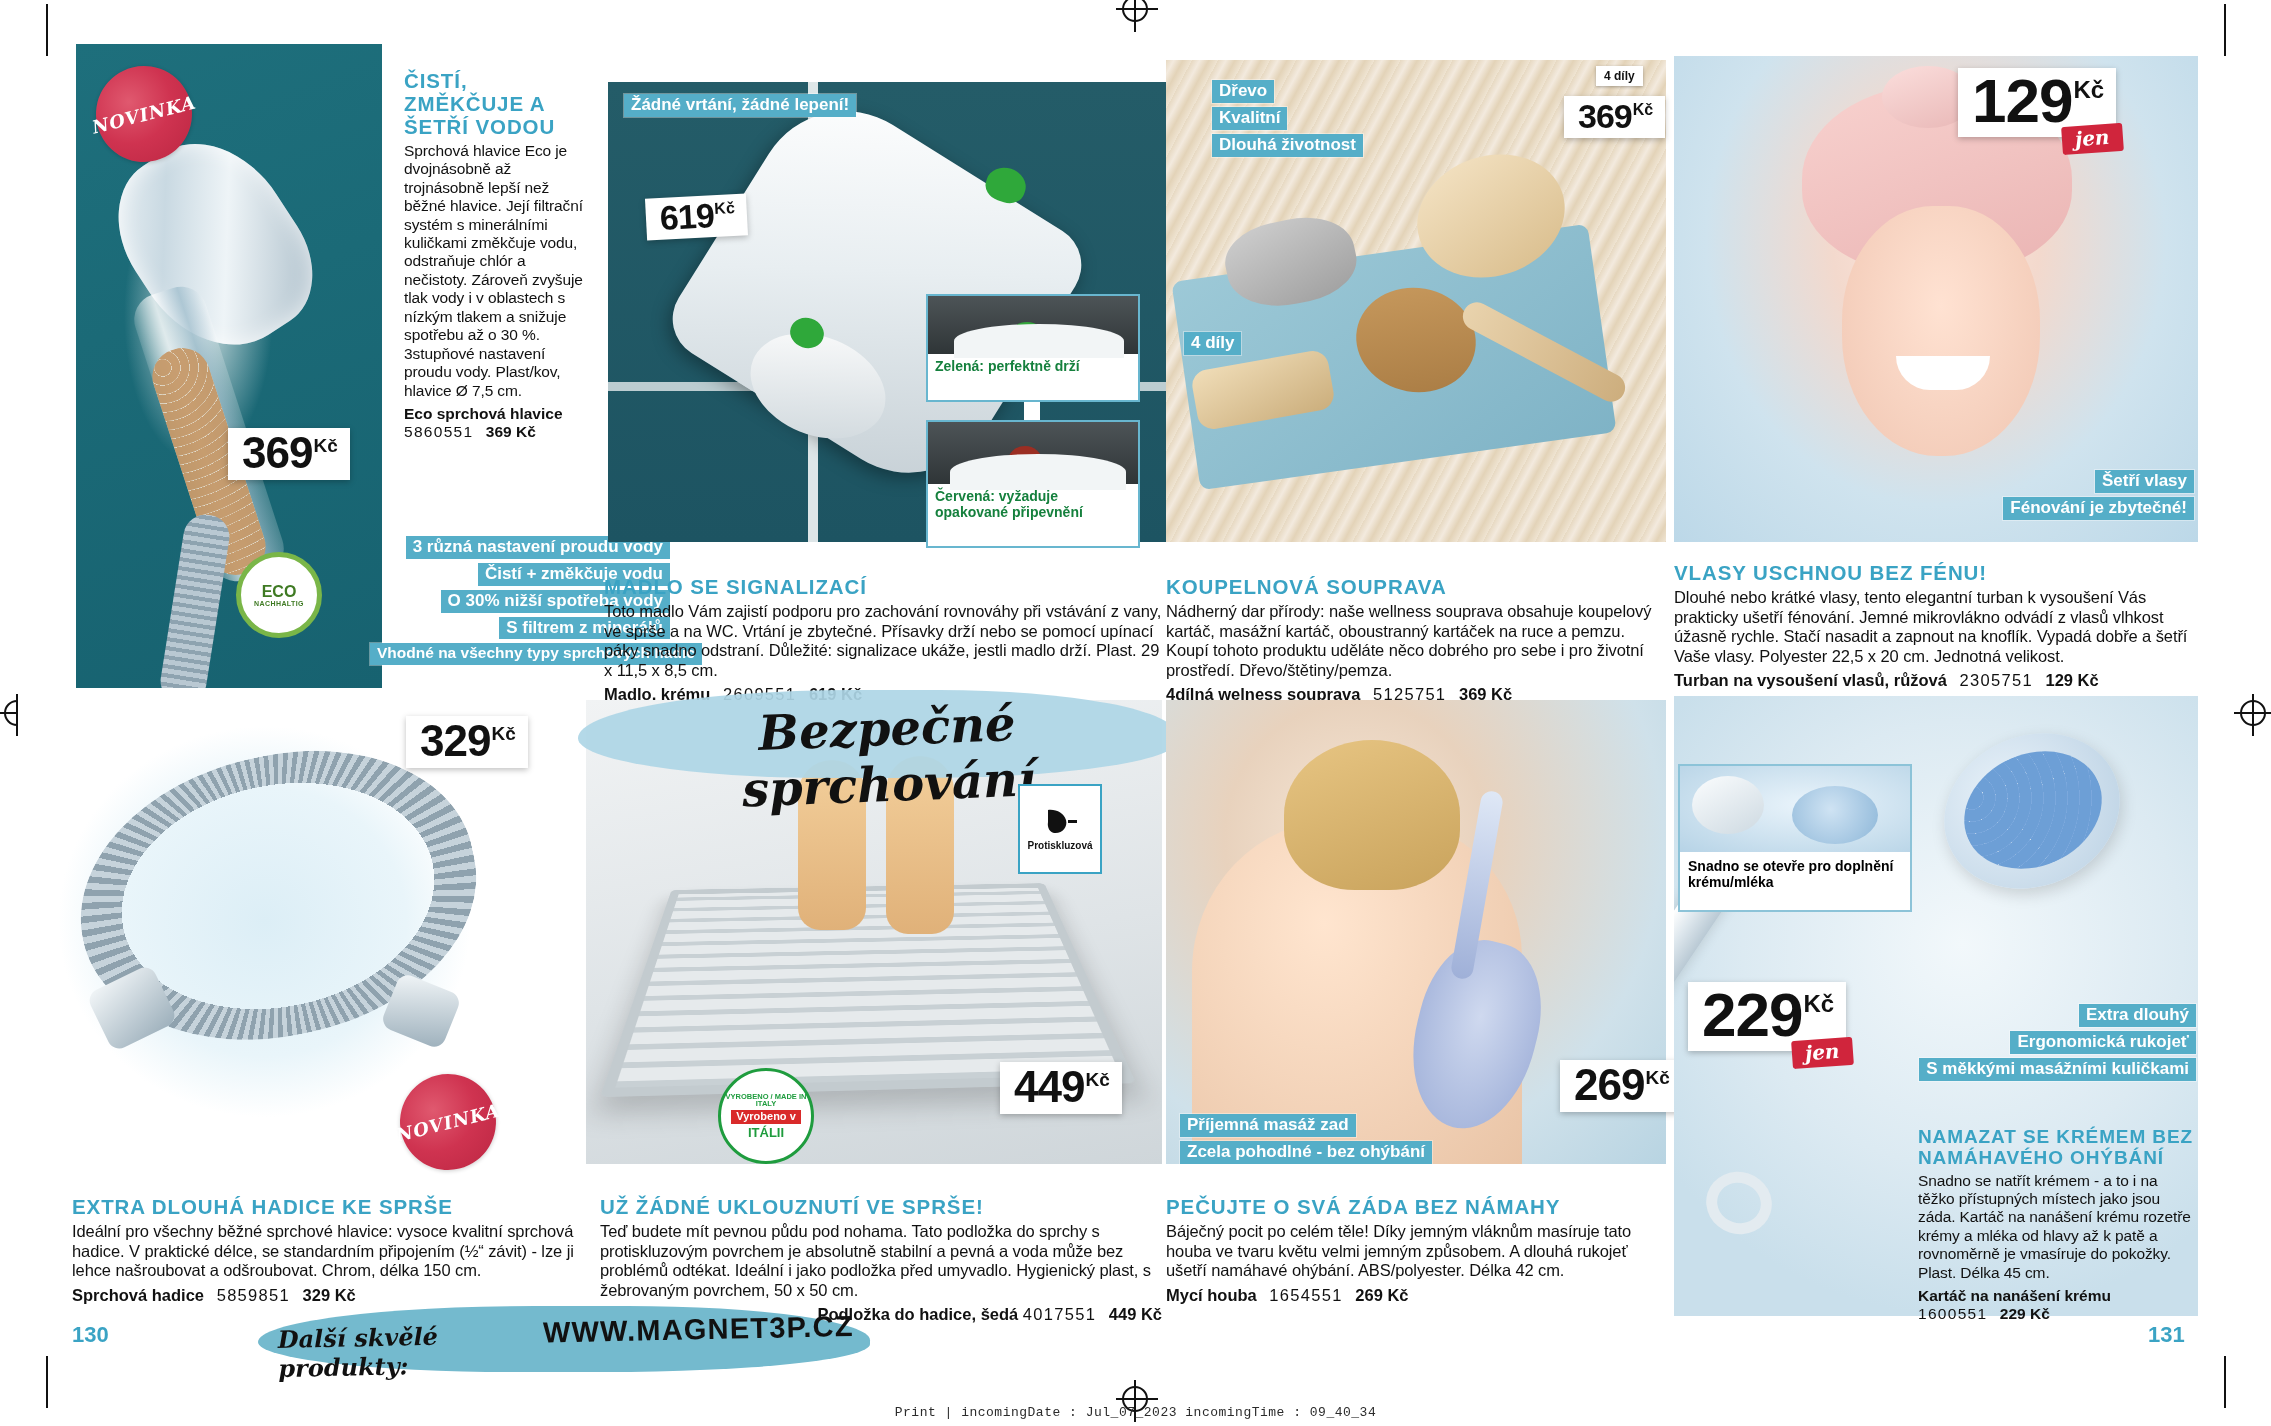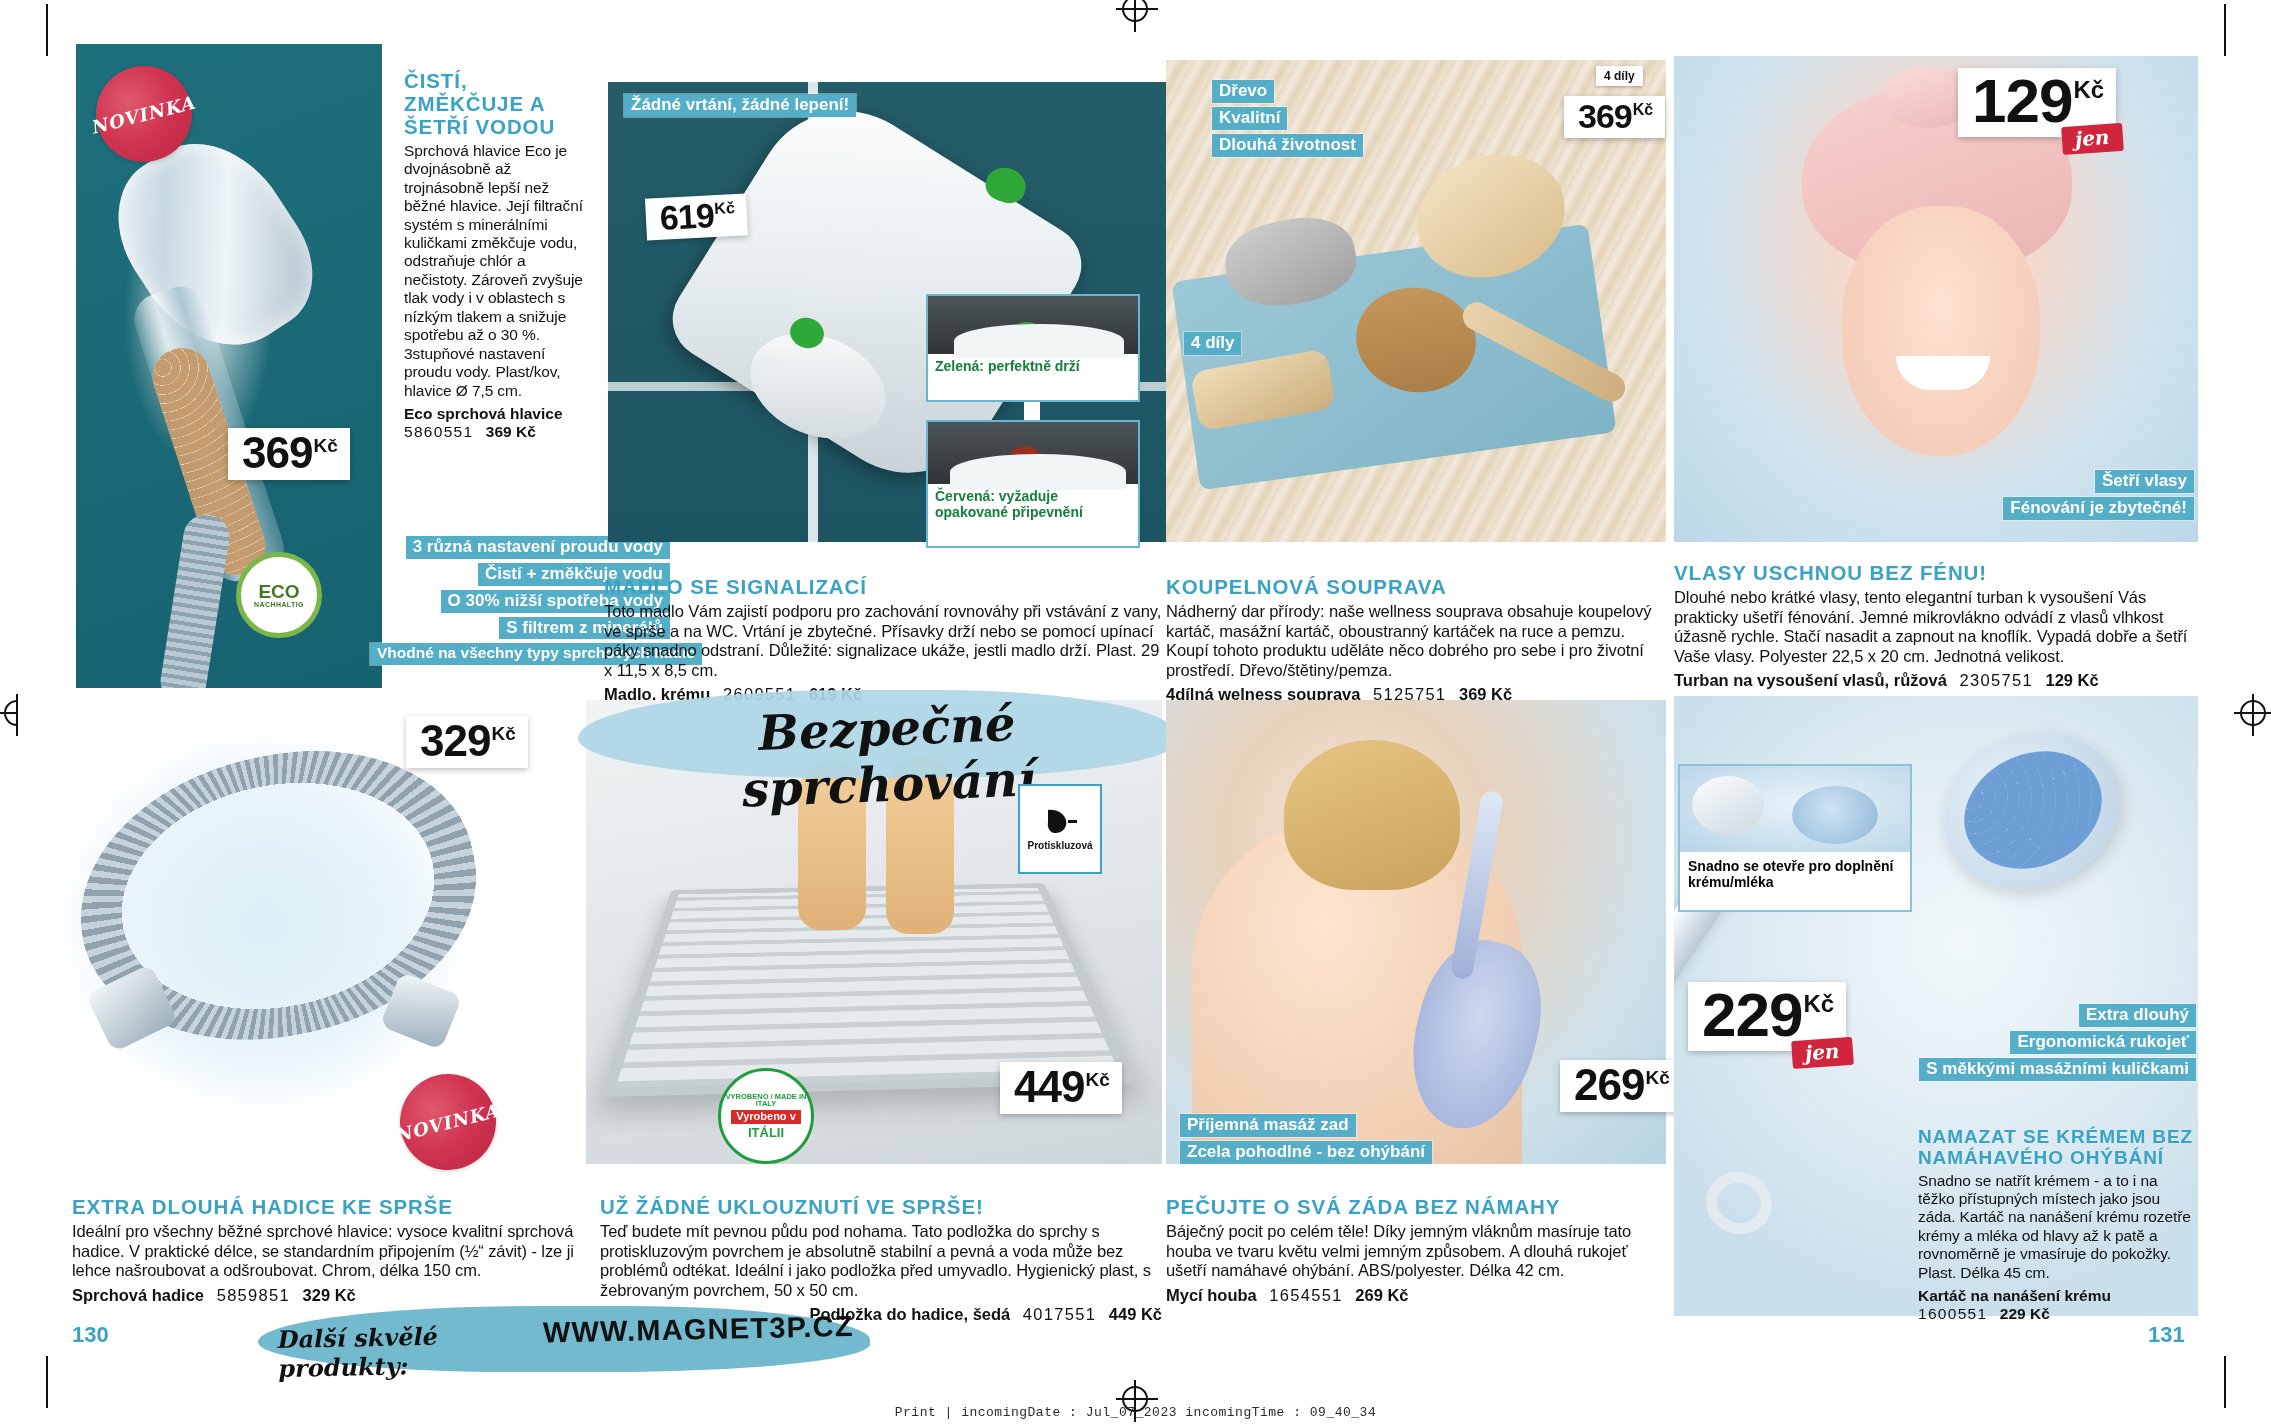--- a/index.html
+++ b/index.html
@@ -160,21 +160,21 @@
     border-radius:22px; transform:rotate(9deg);
   }
 
   
   .eco{
     position:absolute; width:86px; height:86px; border-radius:50%;
     background:#ffffff; border:5px solid #7ab648;
     display:flex; flex-direction:column; align-items:center; justify-content:center;
     color:#3f7a23; font-weight:bold;
   }
-  .eco .lf{ font-size:19px; line-height:1; }
+  .eco .lf{ font-size:16px; line-height:1; }
   .eco .sm{ font-size:7px; letter-spacing:.4px; }
 
   
   .italy{
     position:absolute; width:96px; height:96px; border-radius:50%;
     background:#fff; border:3px solid #1f9c3e;
     display:flex; flex-direction:column; align-items:center; justify-content:center;
     text-align:center; line-height:1.05;
   }
   .italy .top{ font-size:7.5px; color:#1f9c3e; font-weight:bold;}
@@ -467,21 +467,21 @@
     <span class="num">449</span>
     <span class="cur">Kč</span>
   </div>
 
 
   <div style="position:absolute; left:600px; top:1196px; width:562px;">
     <div class="prod-head">UŽ ŽÁDNÉ UKLOUZNUTÍ VE SPRŠE!</div>
     <div class="prod-body">Teď budete mít pevnou půdu pod nohama. Tato podložka do sprchy s protiskluzovým povrchem je absolutně stabilní a pevná a voda může bez problémů odtékat. Ideální i jako podložka před umyvadlo. Hygienický plast, s žebrovaným povrchem, 50 x 50 cm.</div>
     <div class="prod-order" style="text-align:right;">
       <span>Podložka do hadice, šedá</span>
-      <span class="art" style="margin-left:8px;">4017551</span>
+      <span class="art" style="margin-left:0;">4017551</span>
       <span class="price" style="margin-left:8px;">449 Kč</span>
     </div>
   </div>
 
   <div class="panel img-bath" style="left:1166px; top:700px; width:500px; height:464px;">
     <div style="position:absolute; left:26px; top:120px; width:330px; height:344px;
                 background:radial-gradient(ellipse at 40% 30%, #ffe5cf, #e9c4a6); border-radius:44% 40% 0 0;"></div>
     <div style="position:absolute; left:118px; top:40px; width:176px; height:150px;
                 background:linear-gradient(160deg,#e7c583,#c9a35c); border-radius:50% 50% 40% 40%;"></div>
     <div style="position:absolute; left:250px; top:240px; width:120px; height:190px;

